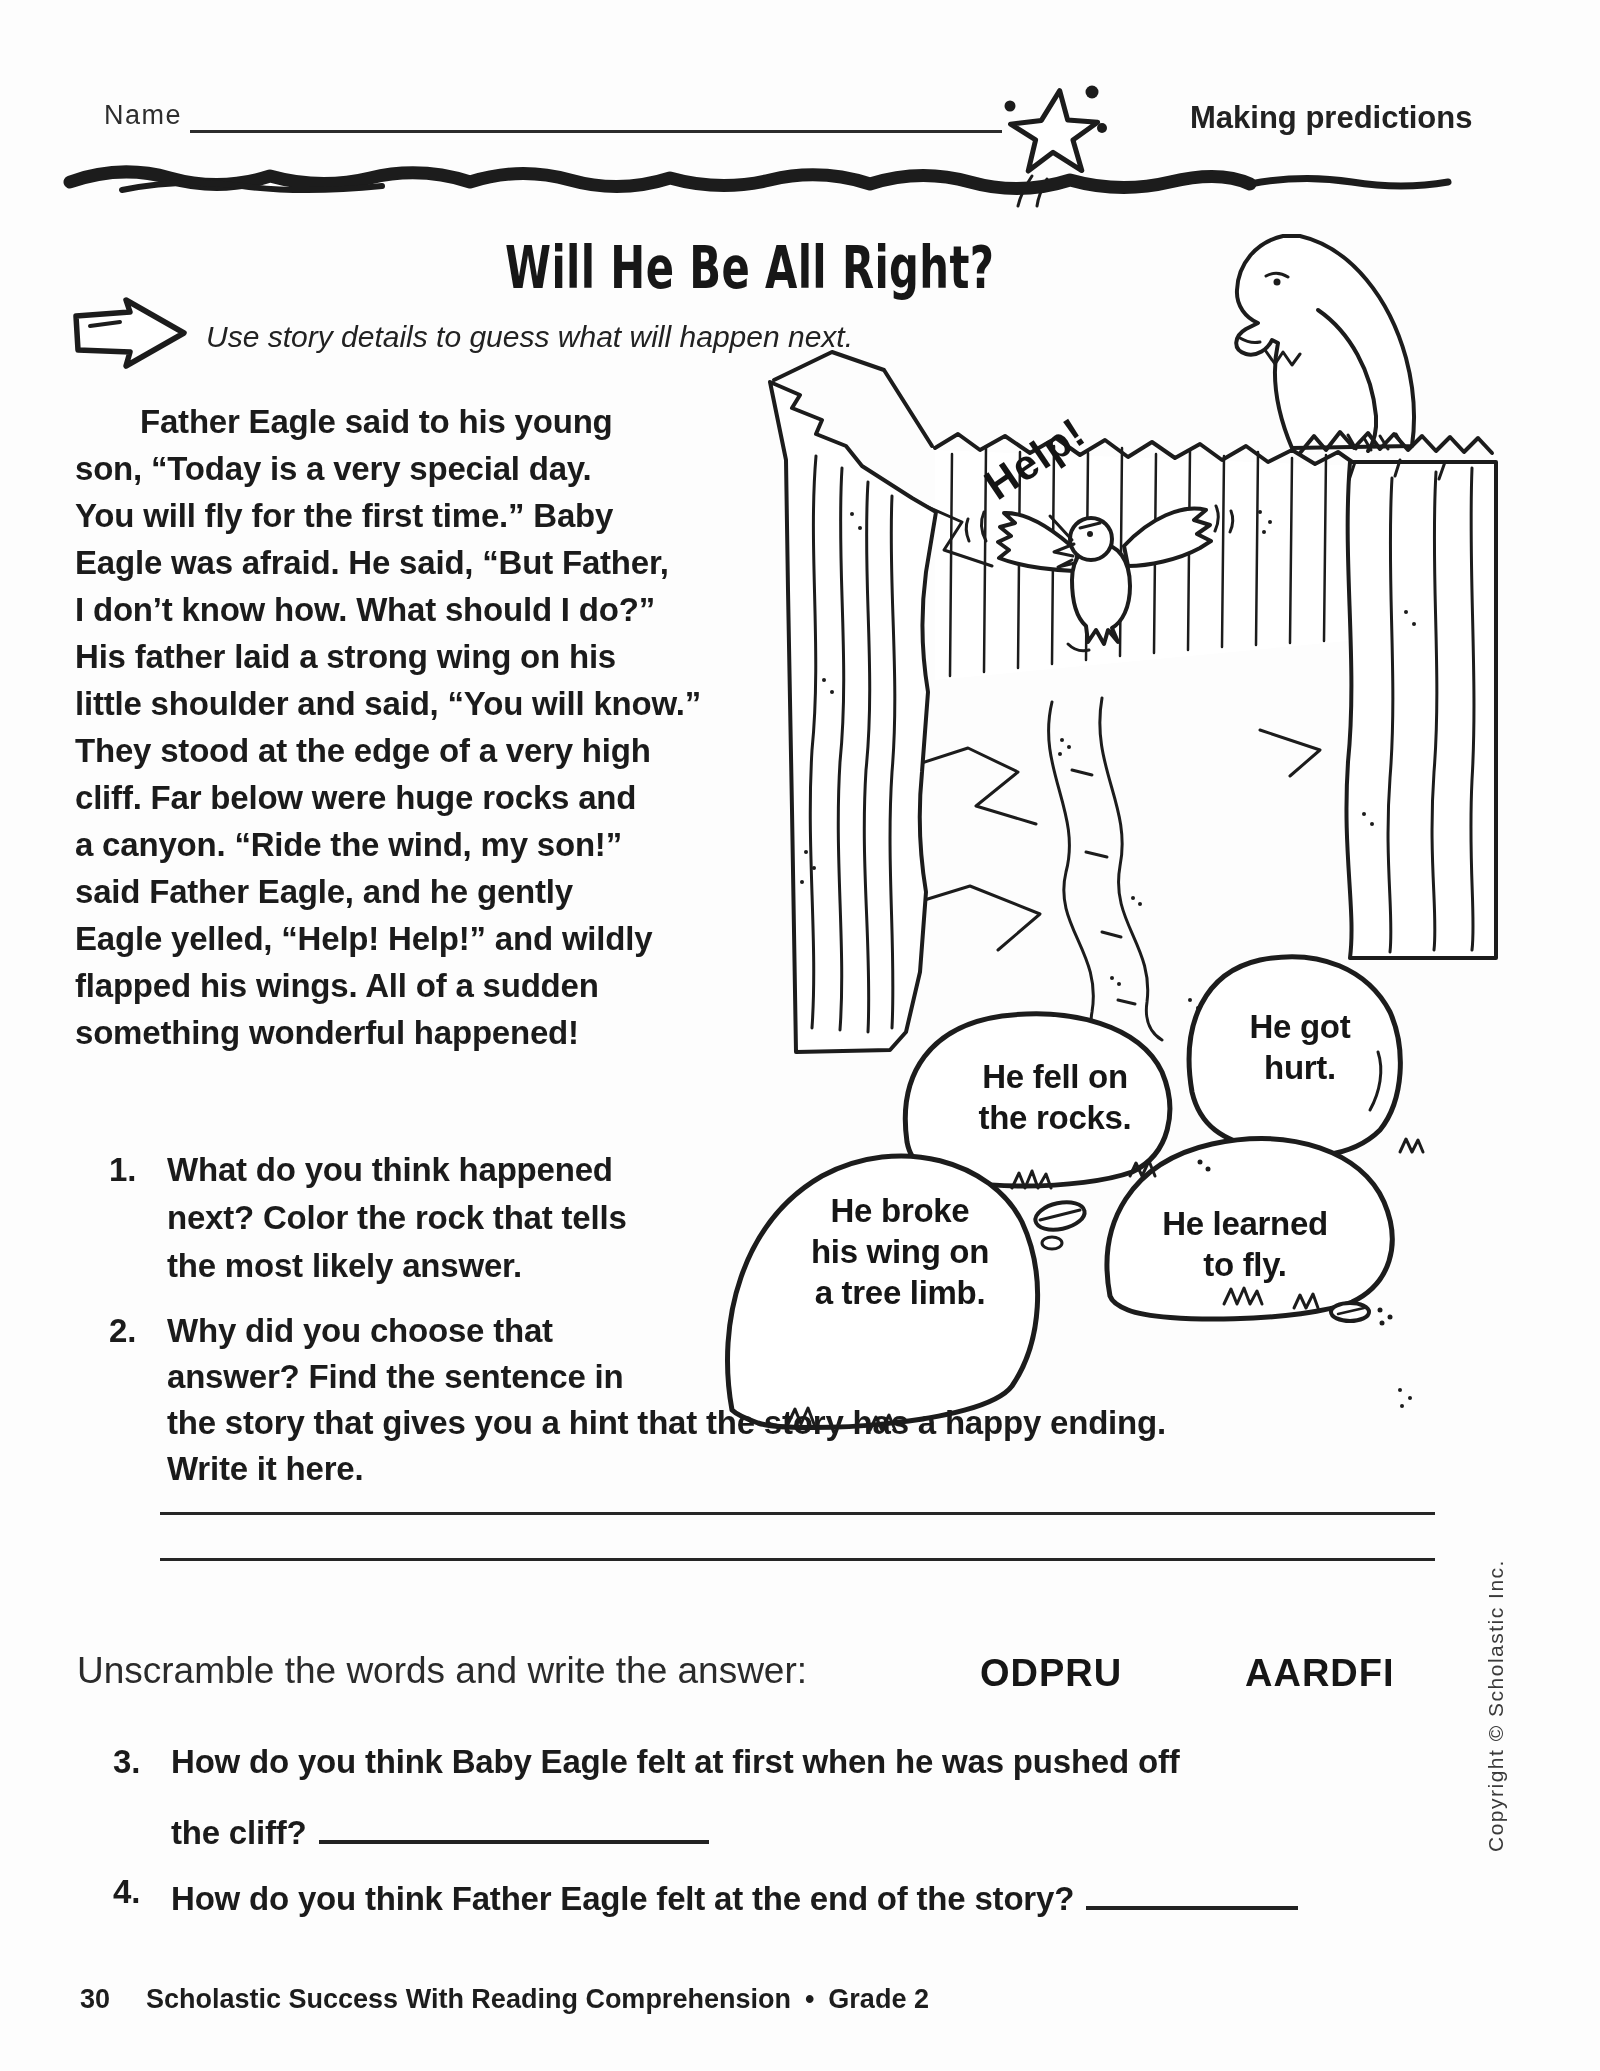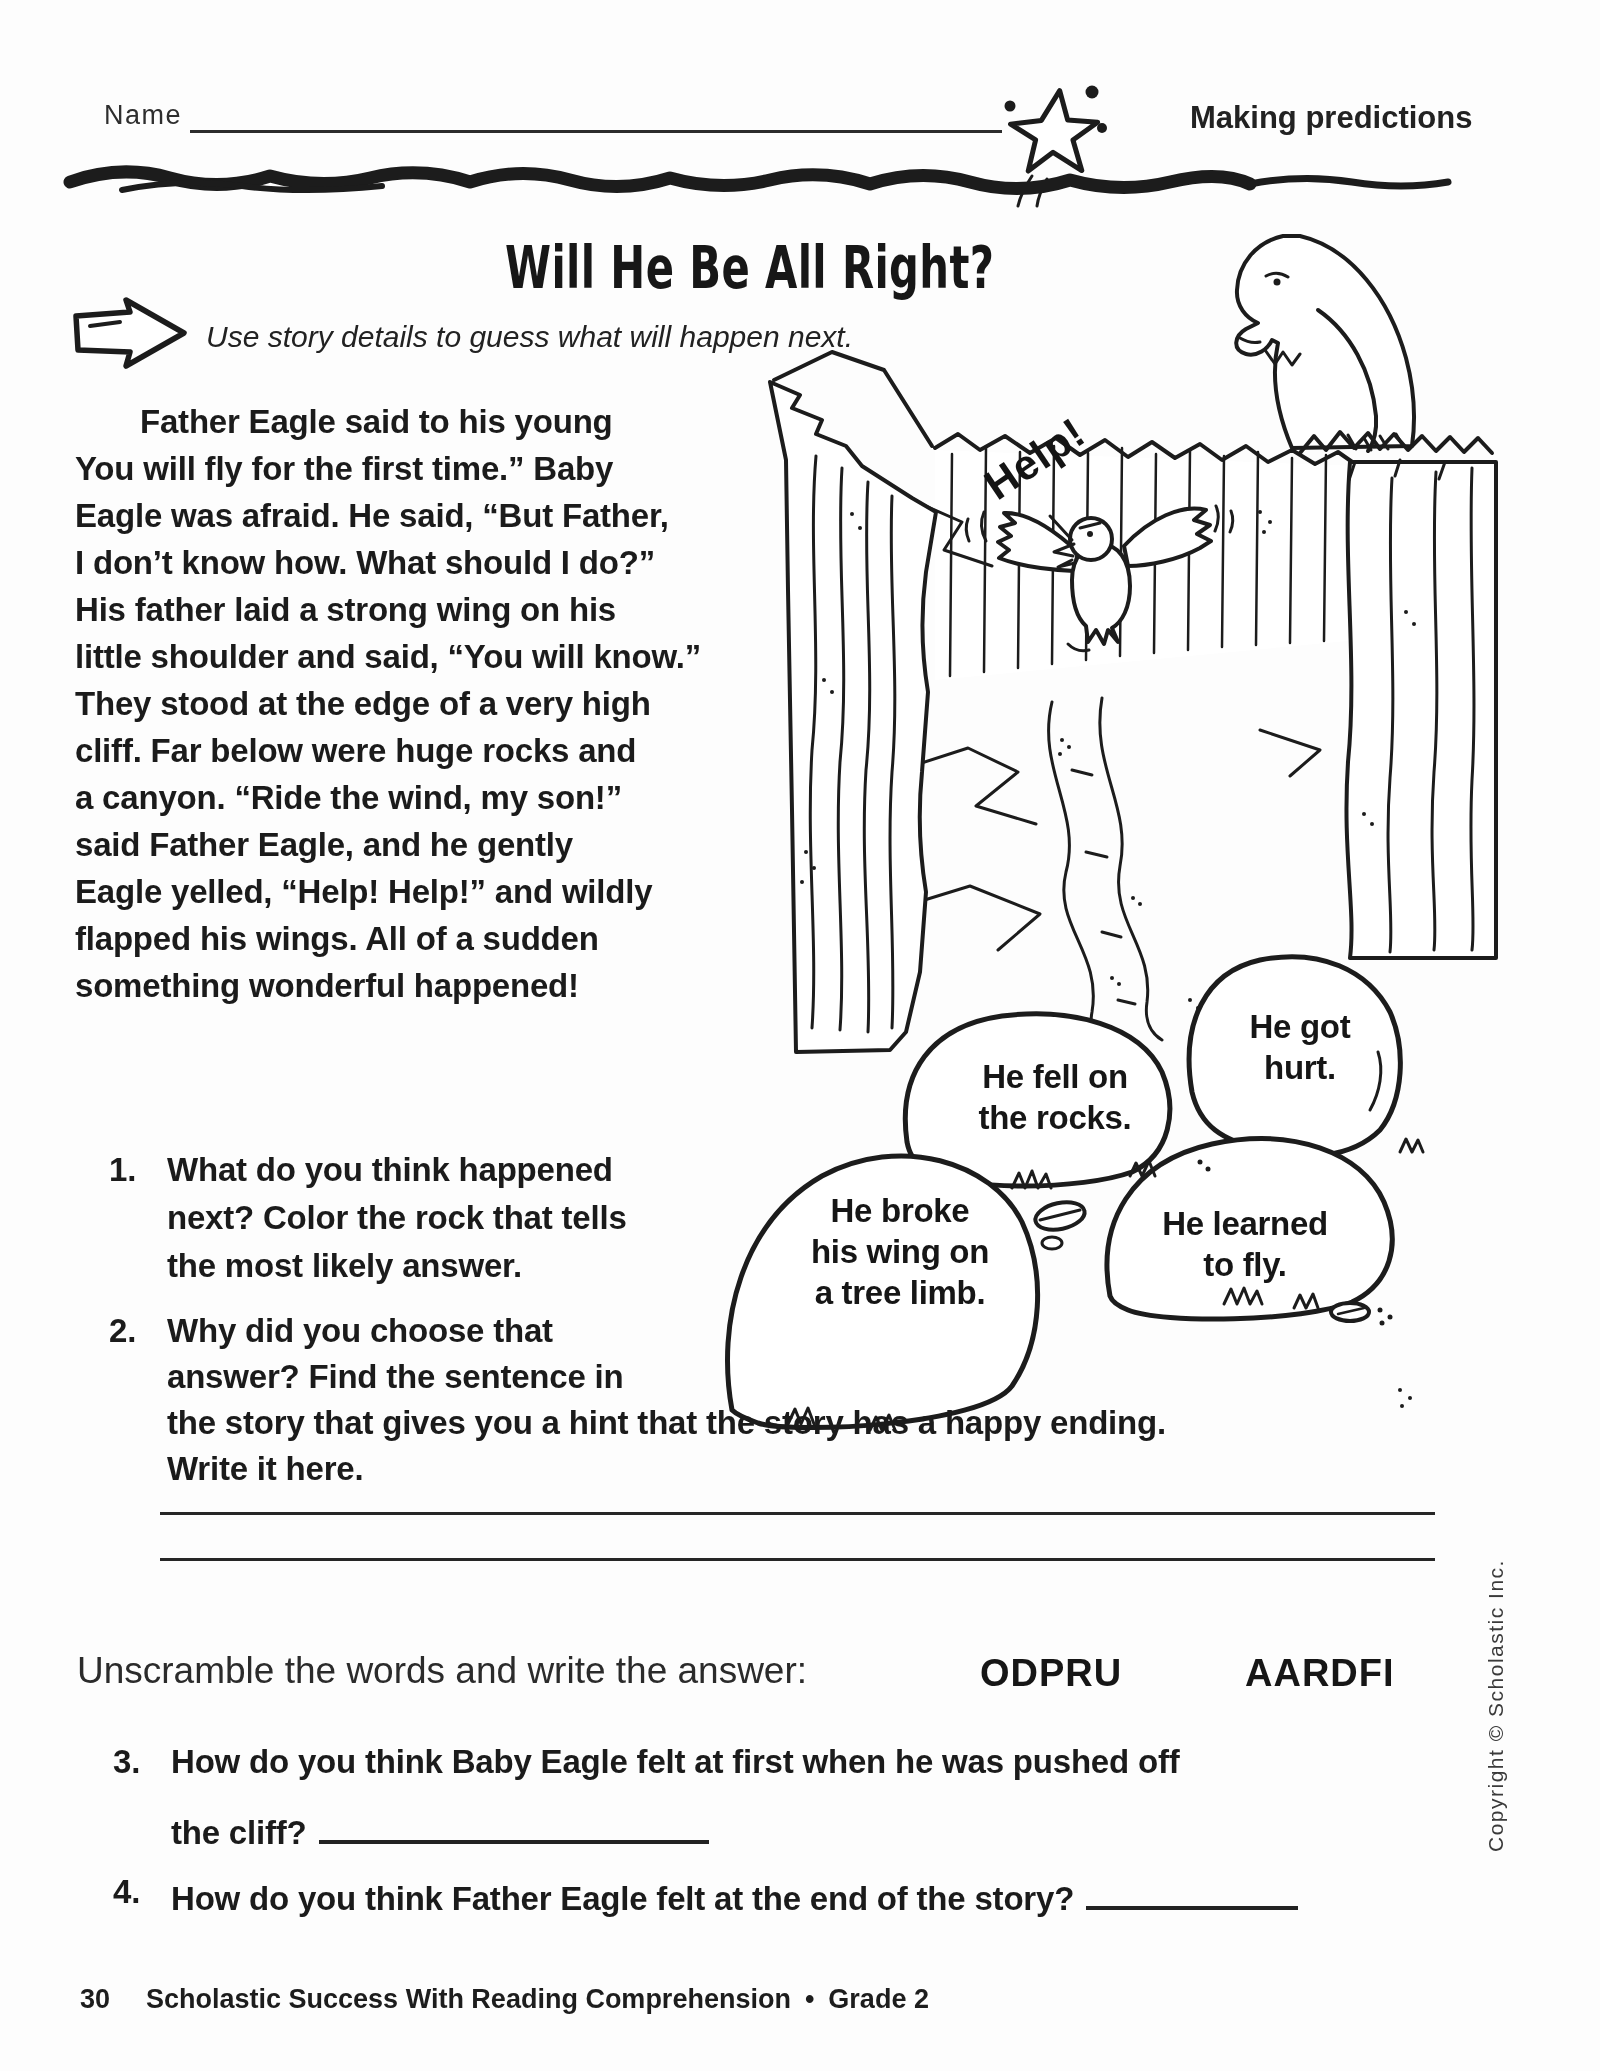--- a/index.html
+++ b/index.html
@@ -93,20 +93,21 @@
   <div class="abs title">Will He Be All Right?</div>
 
   <svg class="abs" style="left:66px;top:294px;" width="128" height="78" viewBox="0 0 128 78">
     <path class="ln" style="stroke-width:5.5;fill:#fff" d="M10,22 L64,18 L60,6 L118,39 L60,72 L64,58 L12,56 Z"></path>
     <path class="ln" style="stroke-width:4" d="M24,32 L54,28"></path>
   </svg>
   <span class="abs subtitle">Use story details to guess what will happen next.</span>
 
   <div class="abs story">
     <div class="first">Father Eagle said to his young</div>
+    <div>son, “Today is a very special day.</div>
     <div>You will fly for the first time.” Baby</div>
     <div>Eagle was afraid. He said, “But Father,</div>
     <div>I don’t know how. What should I do?”</div>
     <div>His father laid a strong wing on his</div>
     <div>little shoulder and said, “You will know.”</div>
     <div>They stood at the edge of a very high</div>
     <div>cliff. Far below were huge rocks and</div>
     <div>a canyon. “Ride the wind, my son!”</div>
     <div>said Father Eagle, and he gently</div>
     <div>Eagle yelled, “Help! Help!” and wildly</div>

